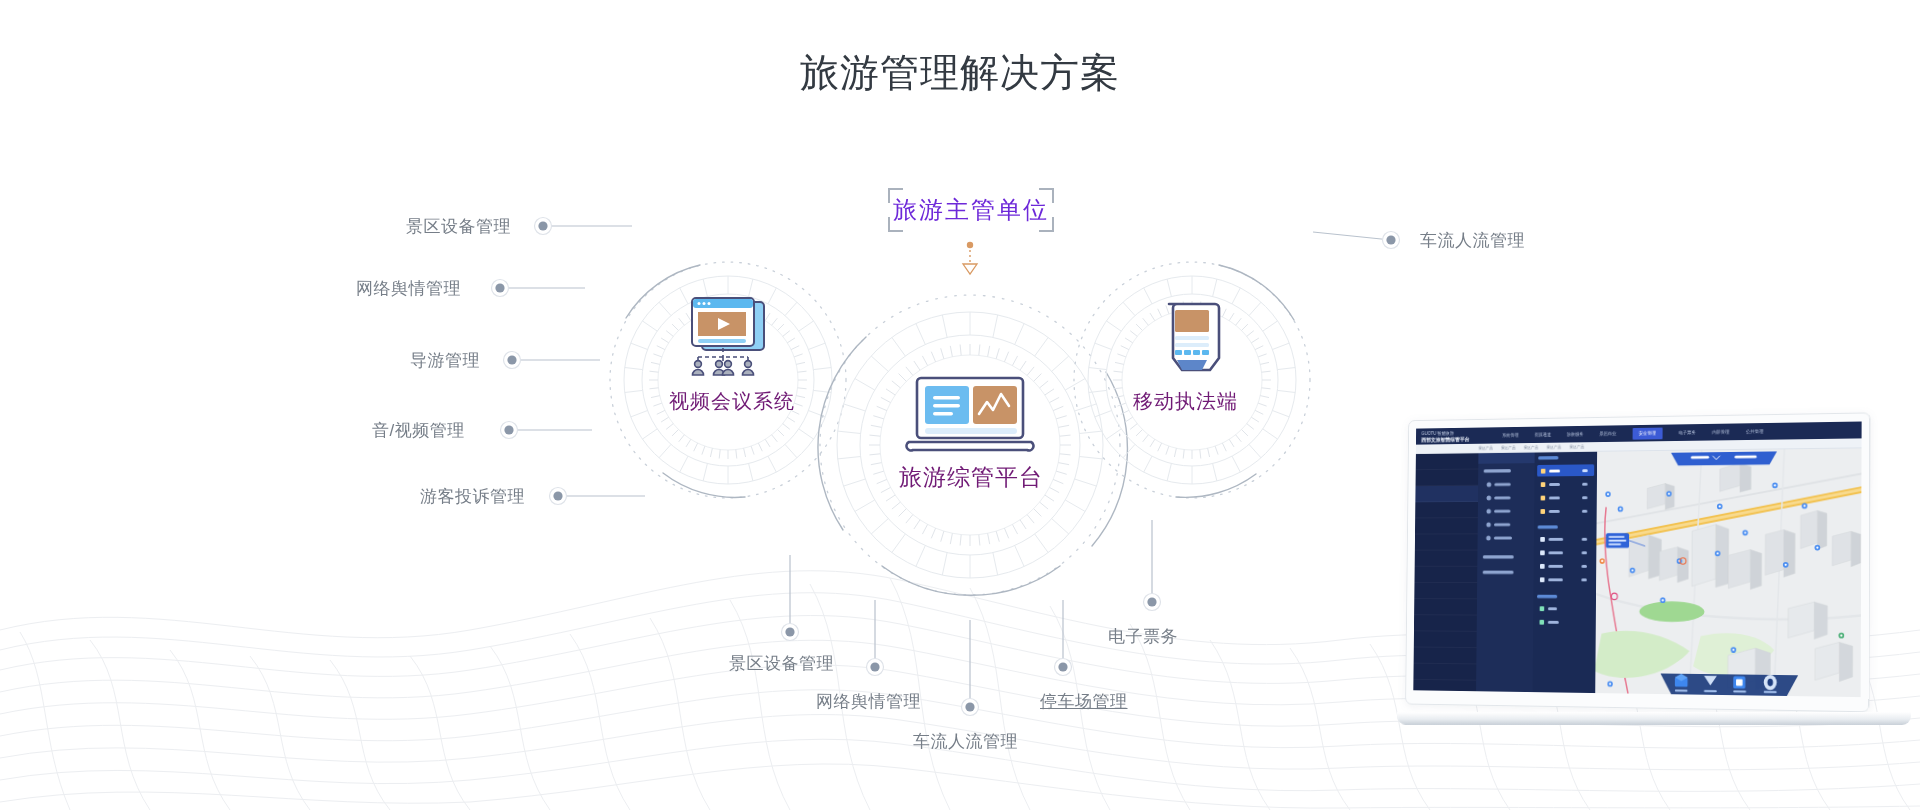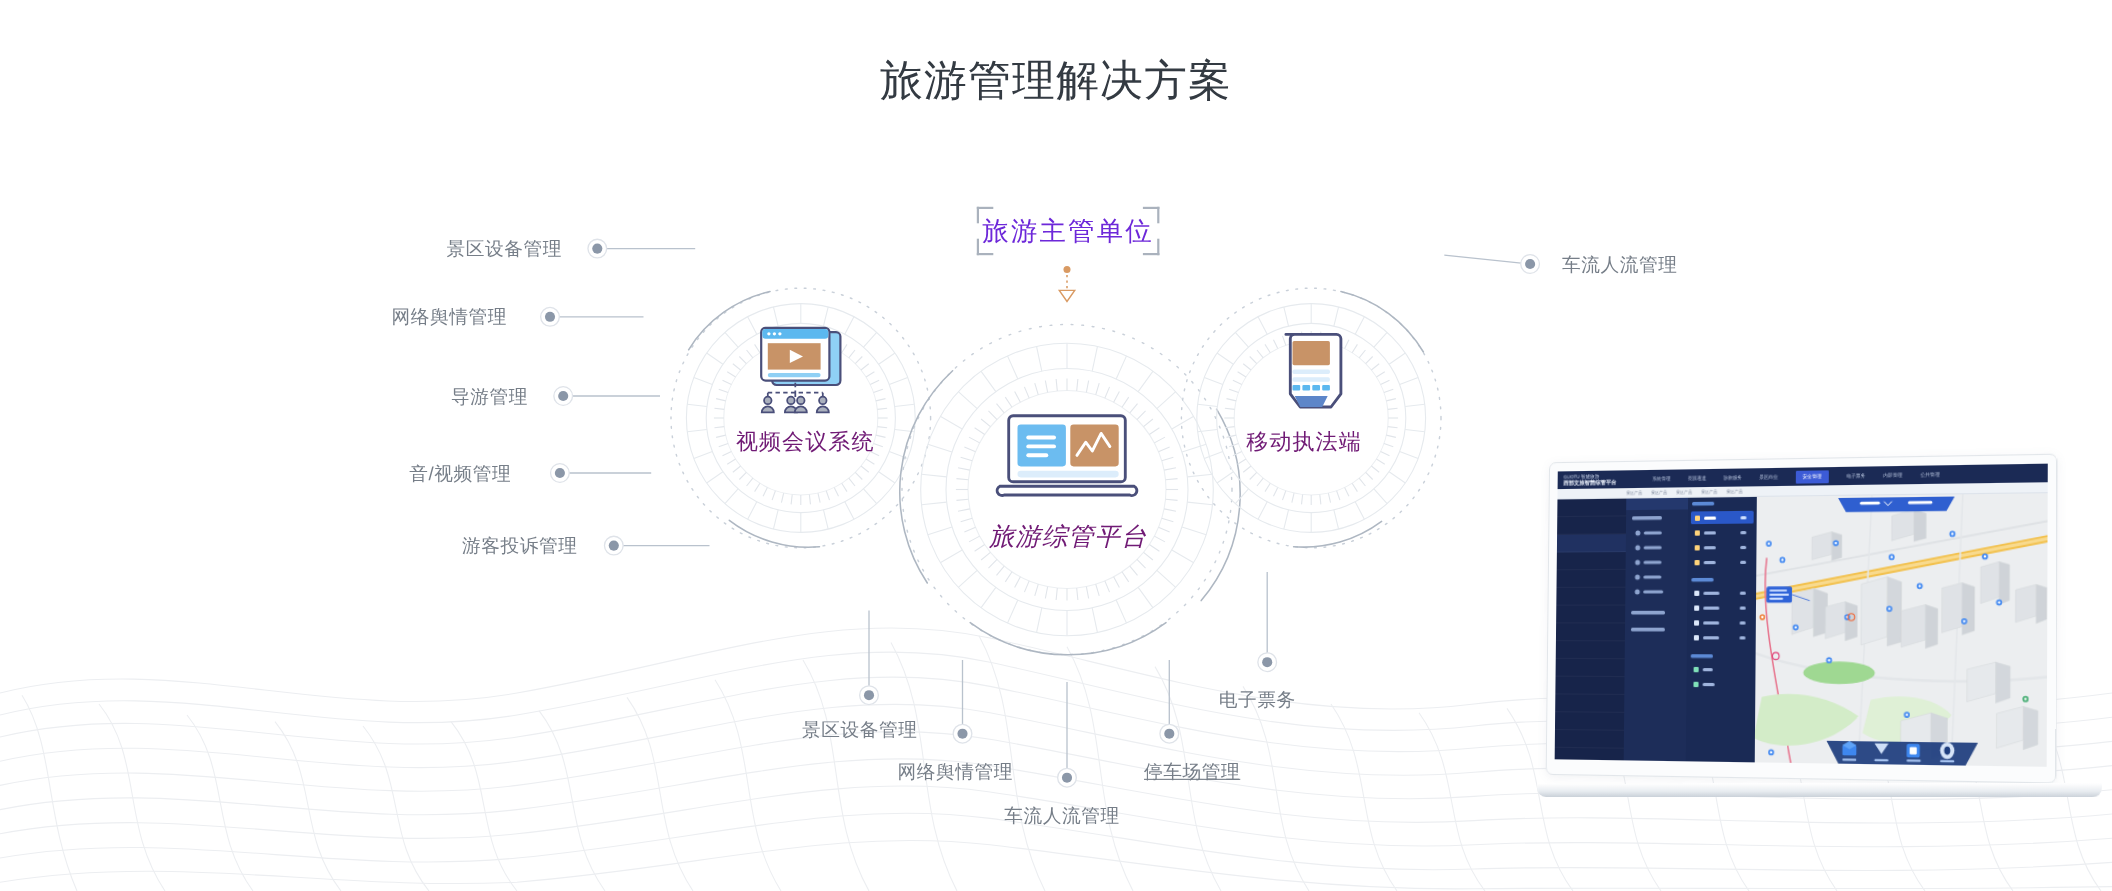--- a/index.html
+++ b/index.html
@@ -564,21 +564,21 @@
     <g fill="#5cb8ef">
       <rect x="14" y="50" width="7" height="5" rx="1"></rect>
       <rect x="23" y="50" width="7" height="5" rx="1"></rect>
       <rect x="32" y="50" width="7" height="5" rx="1"></rect>
       <rect x="41" y="50" width="7" height="5" rx="1"></rect>
     </g>
     <path d="M16,60 h30 l-5,10 h-20 z" fill="#5d86c9"></path>
   </svg>
 
   <div class="ccap" style="left:669px; top:388px;">视频会议系统</div>
-  <div class="ccap ccap-big" style="left:899px; top:472px;font-style:italic;">旅游综管平台</div>
+  <div class="ccap ccap-big" style="left:899px; top:462px;">旅游综管平台</div>
   <div class="ccap" style="left:1133px; top:388px;">移动执法端</div>
 
   <div class="laptop">
     <div class="lap-lid">
       <div class="lap-screen">
         <div class="dash">
 
           <div class="dash-top">
             <div class="dash-logo">
               <span>GUOTU  智慧旅游</span>

